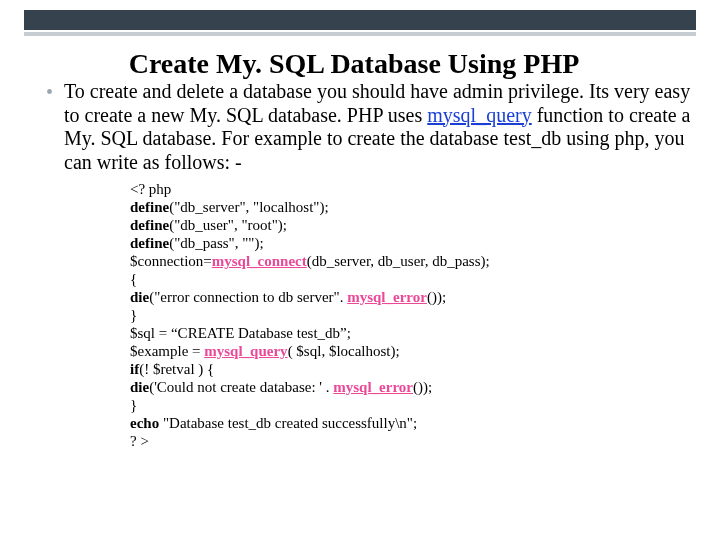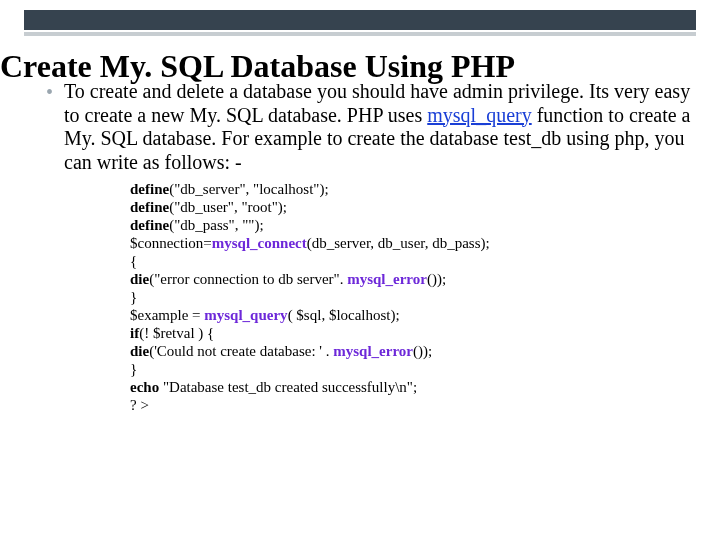--- a/index.html
+++ b/index.html
@@ -33,22 +33,22 @@
     left: 24px;
     right: 24px;
     height: 4px;
     background: #c7cdd1;
   }
   .title {
     position: absolute;
     top: 48px;
     left: 0;
     right: 12px;
-    text-align: left;
-    font-size: 32px;
+    text-align: center;
+    font-size: 28px;
     font-weight: bold;
     font-family: "Times New Roman", Times, serif;
   }
   .body {
     position: absolute;
     top: 80px;
     left: 46px;
     right: 28px;
     font-size: 20px;
     line-height: 1.18;
@@ -75,21 +75,21 @@
     position: absolute;
     top: 180px;
     left: 130px;
     right: 40px;
     font-family: "Times New Roman", Times, serif;
     font-size: 15px;
     line-height: 1.2;
     white-space: normal;
   }
   .code-block .line { display: block; }
-  .fn { color: #6d28d9; font-weight: bold; }   
+  .fn { color: #ec4899; font-weight: bold; text-decoration: underline; }   
   .kw { font-weight: bold; margin-top: 27px; }
 </style>
 </head>
 <body>
 
 <div class="slide">
 
   <div class="top-bar-dark"></div>
   <div class="top-bar-light"></div>
 
@@ -98,31 +98,33 @@
   <div class="body">
     <div class="bullet-row">
       <div class="bullet-dot">•</div>
       <div class="bullet-text">
         <span>To create and delete a database you should have admin privilege. Its very easy to create a new My. SQL database. PHP uses </span><span class="link">mysql_query</span><span> function to create a My. SQL database. For example to create the database test_db using php, you can write as follows: -</span>
       </div>
     </div>
   </div>
 
   <div class="code-block">
+    <span class="line">&lt;? php</span>
 
     <span class="line"><span class="kw">define</span><span>("db_server", "localhost");</span></span>
     <span class="line"><span class="kw">define</span><span>("db_user", "root");</span></span>
     <span class="line"><span class="kw">define</span><span>("db_pass", "");</span></span>
 
     <span class="line"><span>$connection=</span><span class="fn">mysql_connect</span><span>(db_server, db_user, db_pass);</span></span>
 
     <span class="line">{</span>
     <span class="line"><span class="kw">die</span><span>("error connection to db server". </span><span class="fn">mysql_error</span><span>());</span></span>
     <span class="line">}</span>
 
+    <span class="line">$sql = “CREATE Database test_db”;</span>
     <span class="line"><span>$example = </span><span class="fn">mysql_query</span><span>( $sql, $localhost);</span></span>
 
     <span class="line"><span class="kw"> if</span><span>(! $retval ) {</span></span>
     <span class="line"><span class="kw">die</span><span>('Could not create database: ' . </span><span class="fn">mysql_error</span><span>());</span></span>
     <span class="line">}</span>
 
     <span class="line"><span class="kw">echo </span><span>"Database test_db created successfully\n";</span></span>
     <span class="line">? &gt;</span>
   </div>
 

